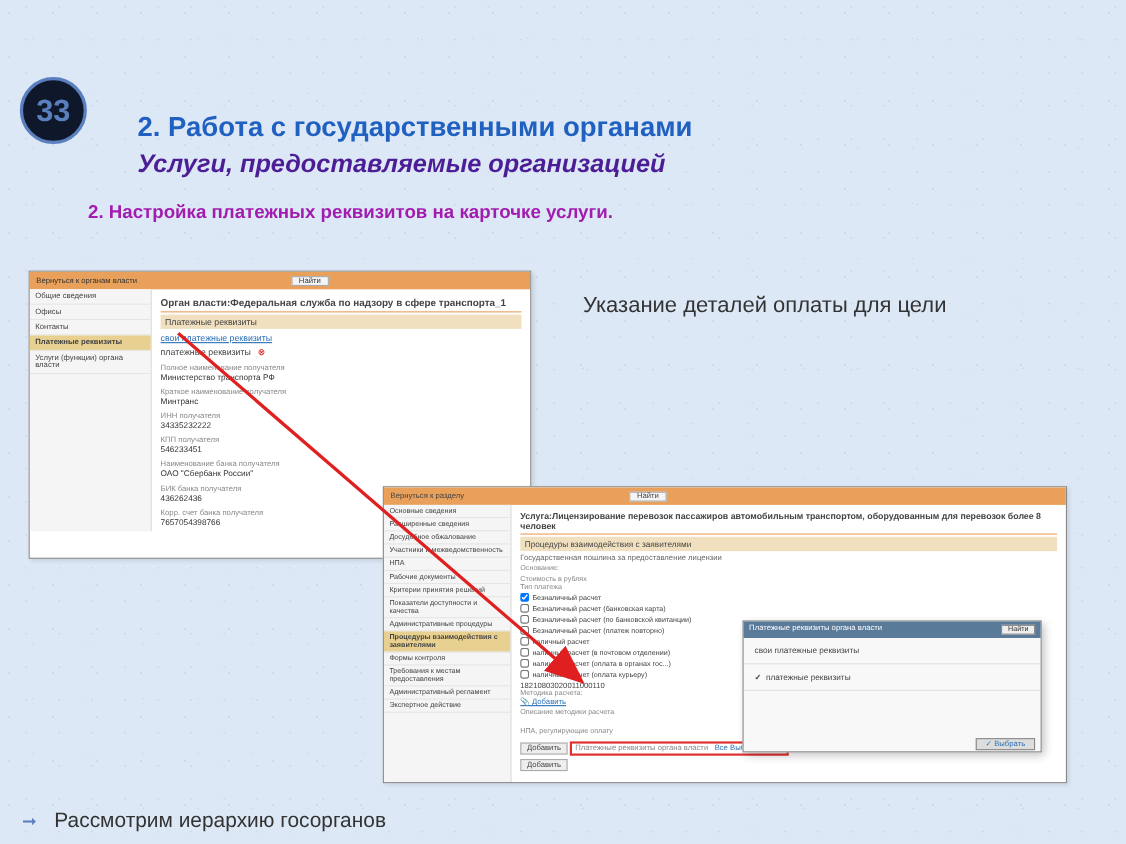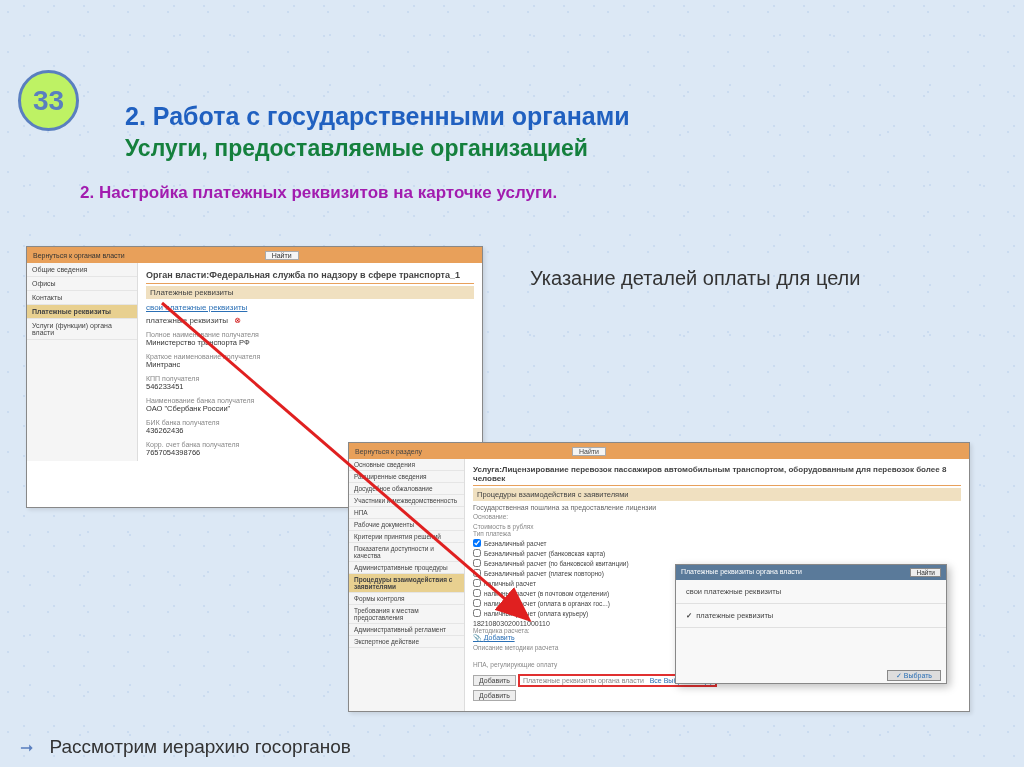--- a/index.html
+++ b/index.html
@@ -24,36 +24,37 @@
     width: 55px;
     height: 55px;
     border-radius: 50%;
     border: 3px solid #5a7fbf;
     display: flex;
     align-items: center;
     justify-content: center;
     color: #5a7fbf;
     font-size: 28px;
     font-weight: bold;
-    background: #bef264;
+    background: #0f172a;
   }
   .heading1 {
     position: absolute;
     top: 102px;
     left: 125px;
     color: #2060c0;
     font-size: 25px;
     font-weight: bold;
   }
   .heading2 {
     position: absolute;
     top: 135px;
     left: 125px;
-    color: #15803d;
+    color: #4c1d95;
     font-size: 23px;
+    font-style: italic;
     font-weight: bold;
   }
   .heading3 {
     position: absolute;
     top: 183px;
     left: 80px;
     color: #a21caf;
     font-size: 17px;
     font-weight: bold;
   }
@@ -268,20 +269,24 @@
         <span>платежные реквизиты</span>
         <span style="color:#c00;margin-left:4px;">⊗</span>
       </div>
       <div class="field">
           <div class="lbl">Полное наименование получателя</div>
           <div class="val">Министерство транспорта РФ</div>
         </div>
       <div class="field">
           <div class="lbl">Краткое наименование получателя</div>
           <div class="val">Минтранс</div>
+        </div>
+      <div class="field">
+          <div class="lbl">ИНН получателя</div>
+          <div class="val">34335232222</div>
         </div>
       <div class="field">
           <div class="lbl">КПП получателя</div>
           <div class="val">546233451</div>
         </div>
       <div class="field">
           <div class="lbl">Наименование банка получателя</div>
           <div class="val">ОАО "Сбербанк России"</div>
         </div>
       <div class="field">

